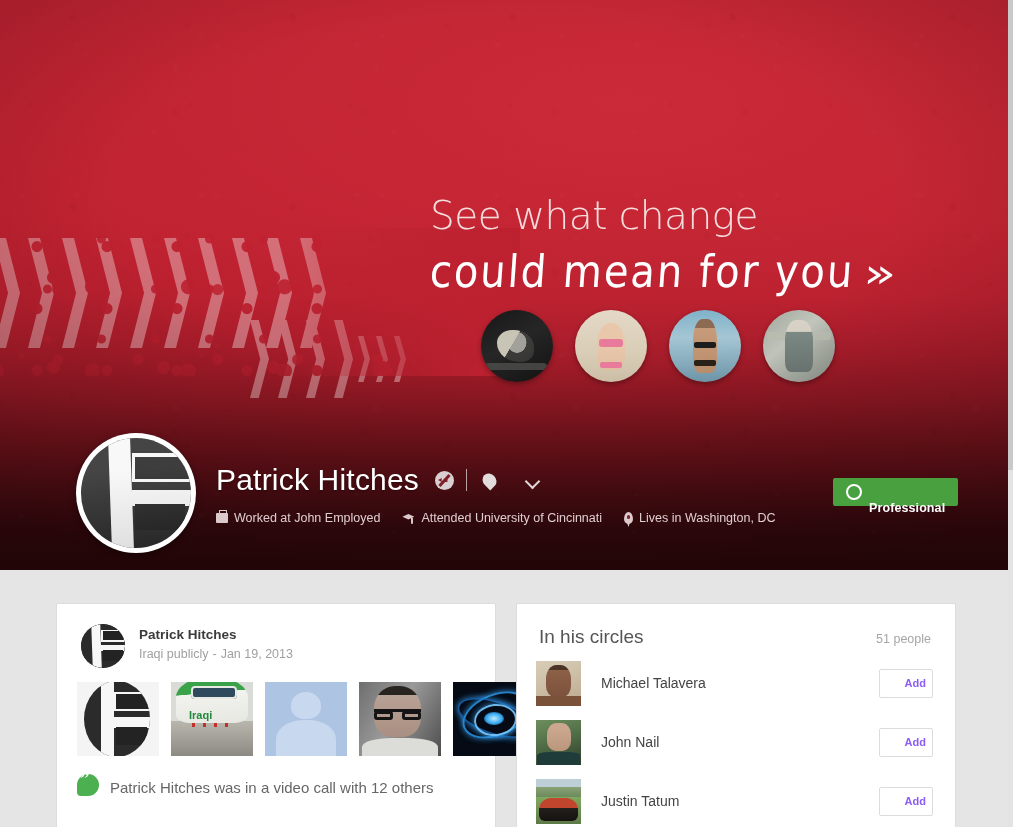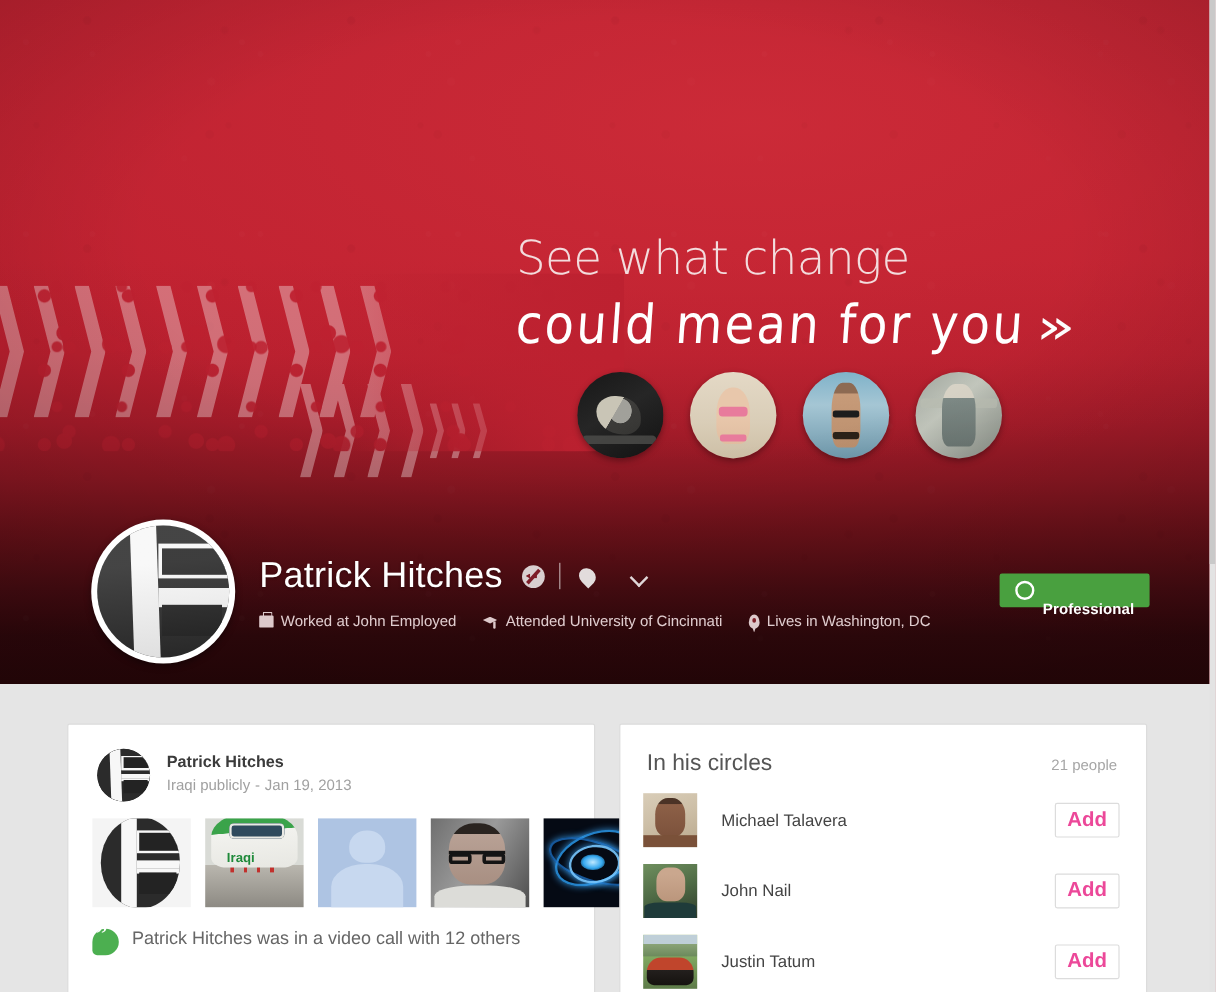--- a/index.html
+++ b/index.html
@@ -612,21 +612,21 @@
   .th-abstract .ring3 { left:26%; top:30%; width:48%; height:38%; transform: rotate(-6deg); border-color: rgba(120,200,255,.9); }
   .th-abstract .core {
     position:absolute; left:38%; top:40%; width:24%; height:18%;
     background: radial-gradient(ellipse, #bfe8ff 0%, #35a8ef 55%, rgba(10,60,110,0) 100%);
     border-radius:50%;
     filter: blur(.5px);
   }
 
   .post-footer {
     display: flex;
-    align-items: flex-start;
+    align-items: flex-end;
     gap: 11px;
     margin: 18px 12px 0 20px;
   }
   .ico-hangouts {
     width: 22px;
     height: 22px;
     flex: none;
     background: #4caf50;
     border-radius: 50% 50% 50% 4px;
     position: relative;
@@ -699,26 +699,27 @@
     font-size: 14px;
     color: #444444;
     flex: 1;
   }
   .add-btn {
     width: 54px;
     height: 29px;
     border: 1px solid #dcdcdc;
     background: #ffffff;
     border-radius: 2px;
-    font-size: 17px;
+    font-size: 11px;
     font-weight: bold;
-    color: #ec4899;
+    color: #8b5cf6;
     cursor: pointer;
     font-family: "Liberation Sans", sans-serif;
     flex: none;
+    text-align: right;
   }
 </style>
 </head>
 <body>
 
 <div id="page">
 
   <div class="cover">
     <div class="cover-base"></div>
     <div class="cover-texture"></div>
@@ -872,21 +873,21 @@
 
       <div class="post-footer">
         <span class="ico-hangouts"></span>
         <span class="post-footer-text">Patrick Hitches was in a video call with 12 others</span>
       </div>
     </div>
 
     <div class="card circles-card">
       <div class="circles-head">
         <span class="circles-title">In his circles</span>
-        <span class="circles-count">21 people</span>
+        <span class="circles-count">51 people</span>
       </div>
 
       <div class="person-row">
         <div class="person-avatar pa-1"></div>
         <span class="person-name">Michael Talavera</span>
         <button class="add-btn">Add</button>
       </div>
 
       <div class="person-row">
         <div class="person-avatar pa-2"></div>

